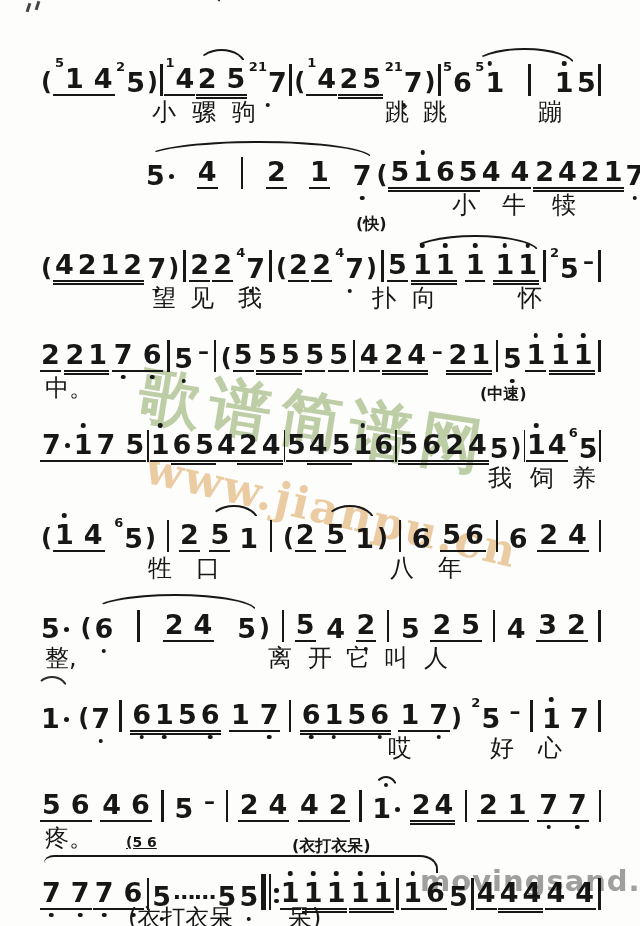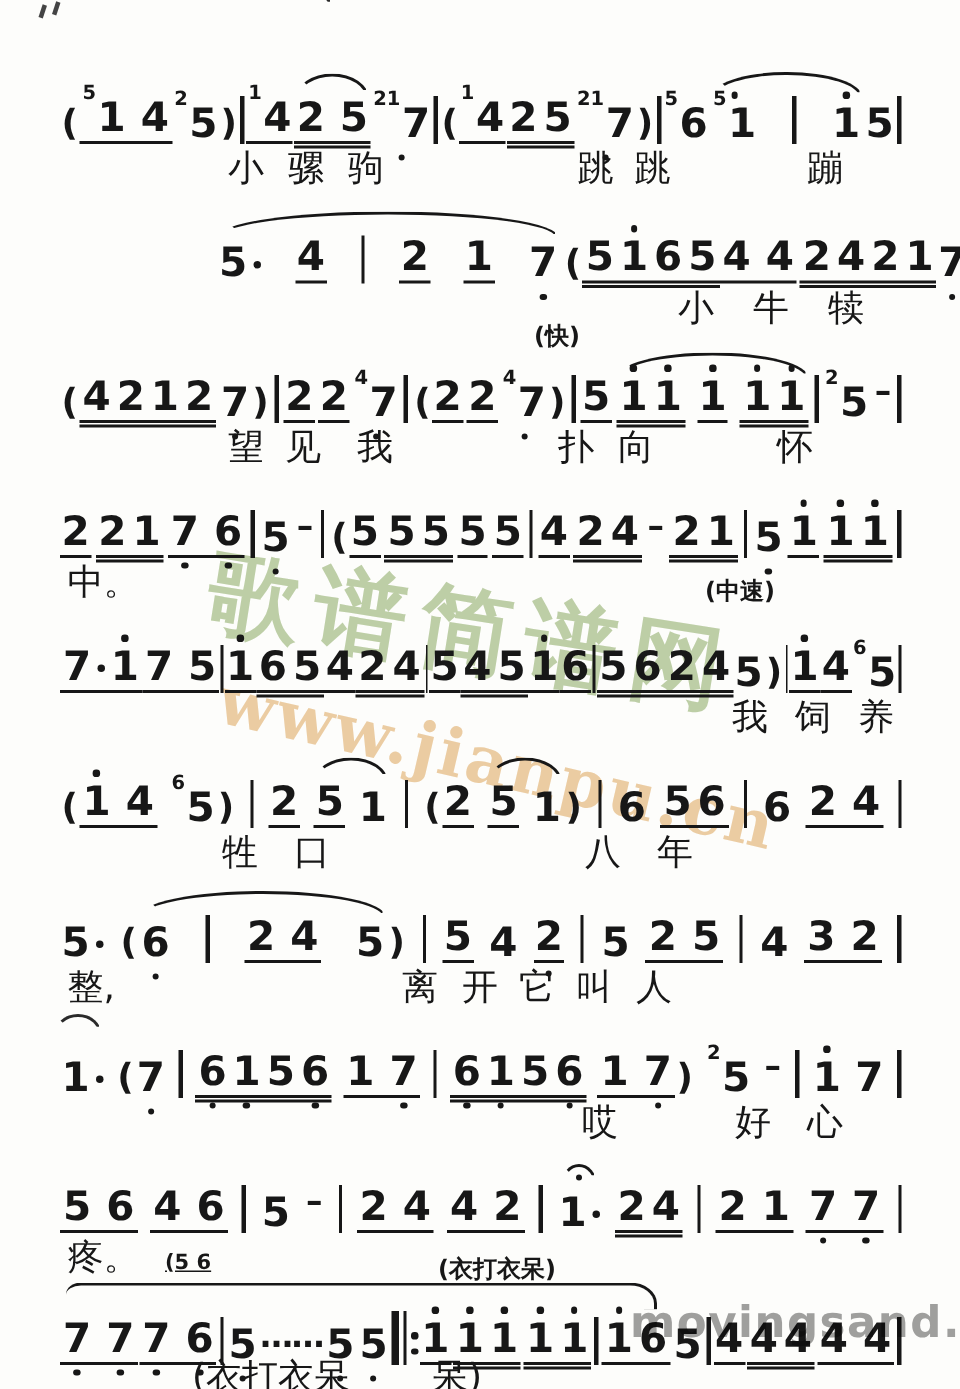--- a/index.html
+++ b/index.html
@@ -1391,22 +1391,22 @@
               </span>
             </span>
           </span>
         </span>
         <span class="bar"></span>
       </div>
       <span class="lyr" style="left: 88px; top: 36px;">(衣打衣呆</span>
       <span class="lyr" style="left: 248px; top: 36px;">呆)</span>
     </div>
     <span class="anno" style="left: 356px; top: 214px;">(快)</span>
-    <span class="anno" style="left: 470px; top: 384px;">(中速)</span>
-    <span class="anno pickup" style="left: 110px; top: 834px;">(5 6</span>
+    <span class="anno" style="left: 480px; top: 384px;">(中速)</span>
+    <span class="anno pickup" style="left: 126px; top: 834px;">(5 6</span>
     <span class="anno" style="left: 292px; top: 836px;">(衣打衣呆)</span>
     <i class="xline" style="left: 44px; top: 855px; width: 392px;"></i>
     <i class="xarc" style="left: 36px; top: 676px; width: 28px;"></i>
     <i class="xarc" style="left: 192px; top: -7px; width: 26px;"></i>
     <i class="xtick" style="left: 27px; top: 3px;"></i>
     <i class="xtick" style="left: 36px; top: 1px;"></i>
   </div>
 
 <div class="wm-gray">movingsand.net</div>
 

